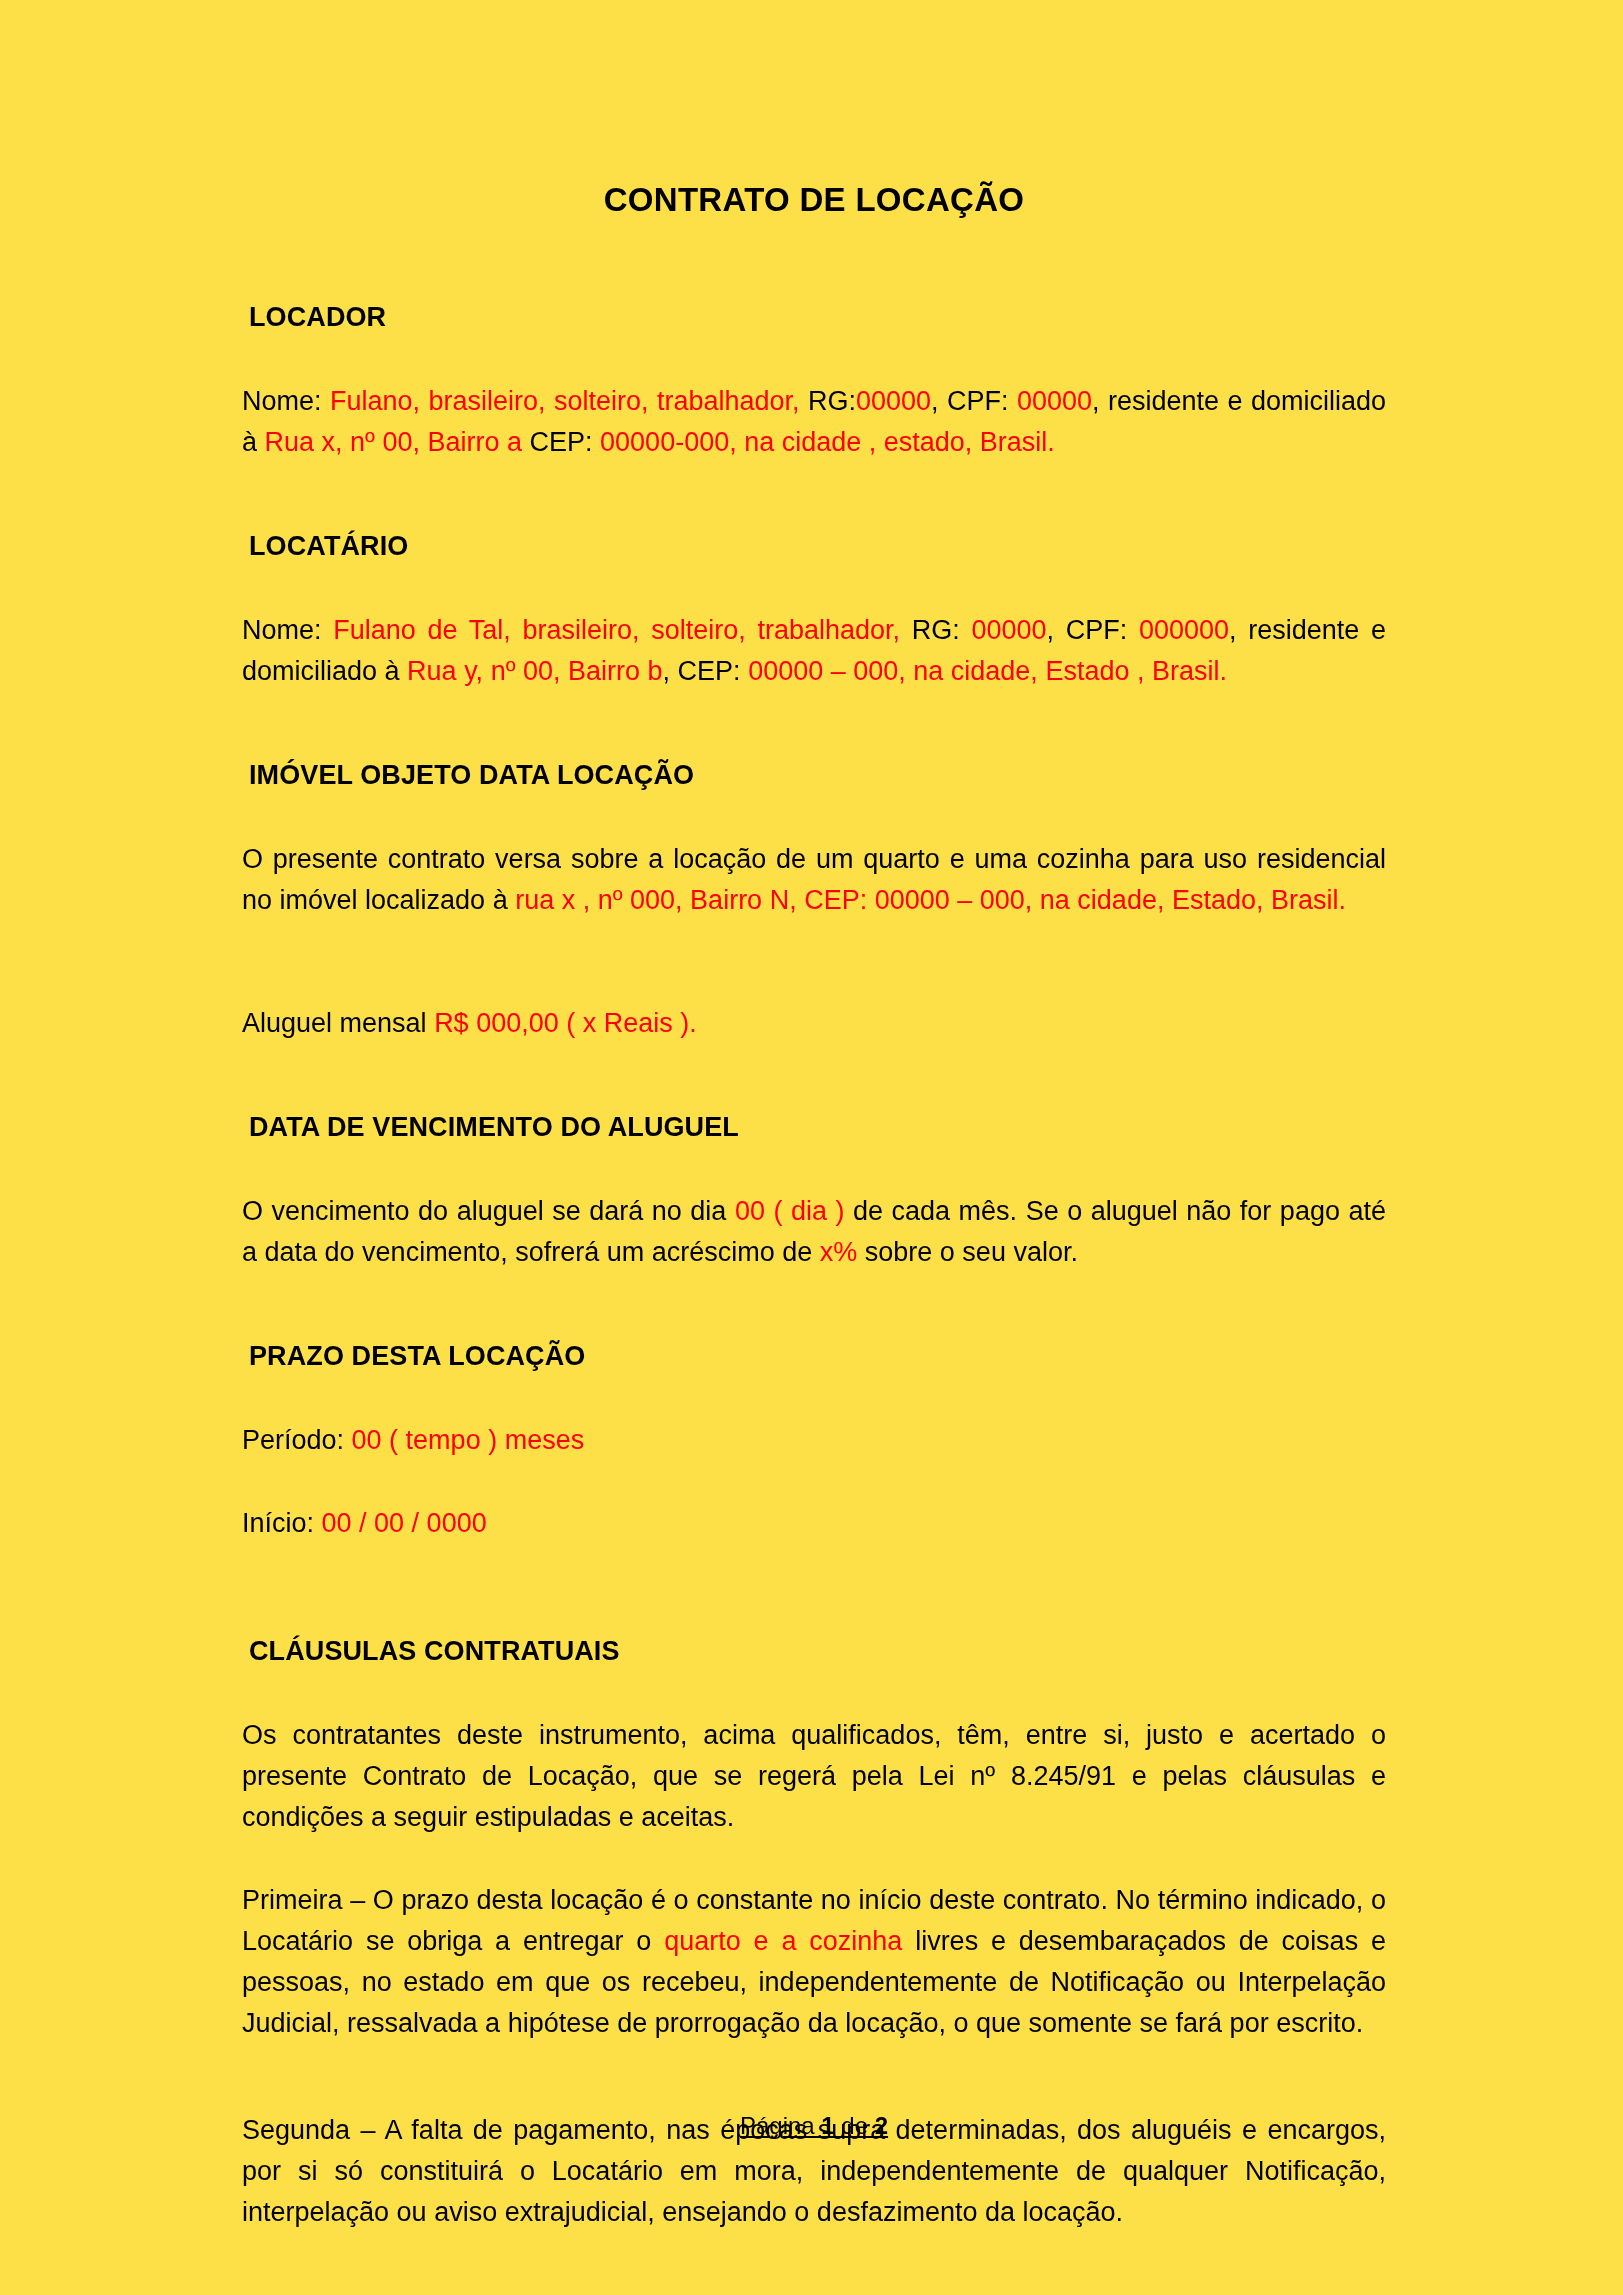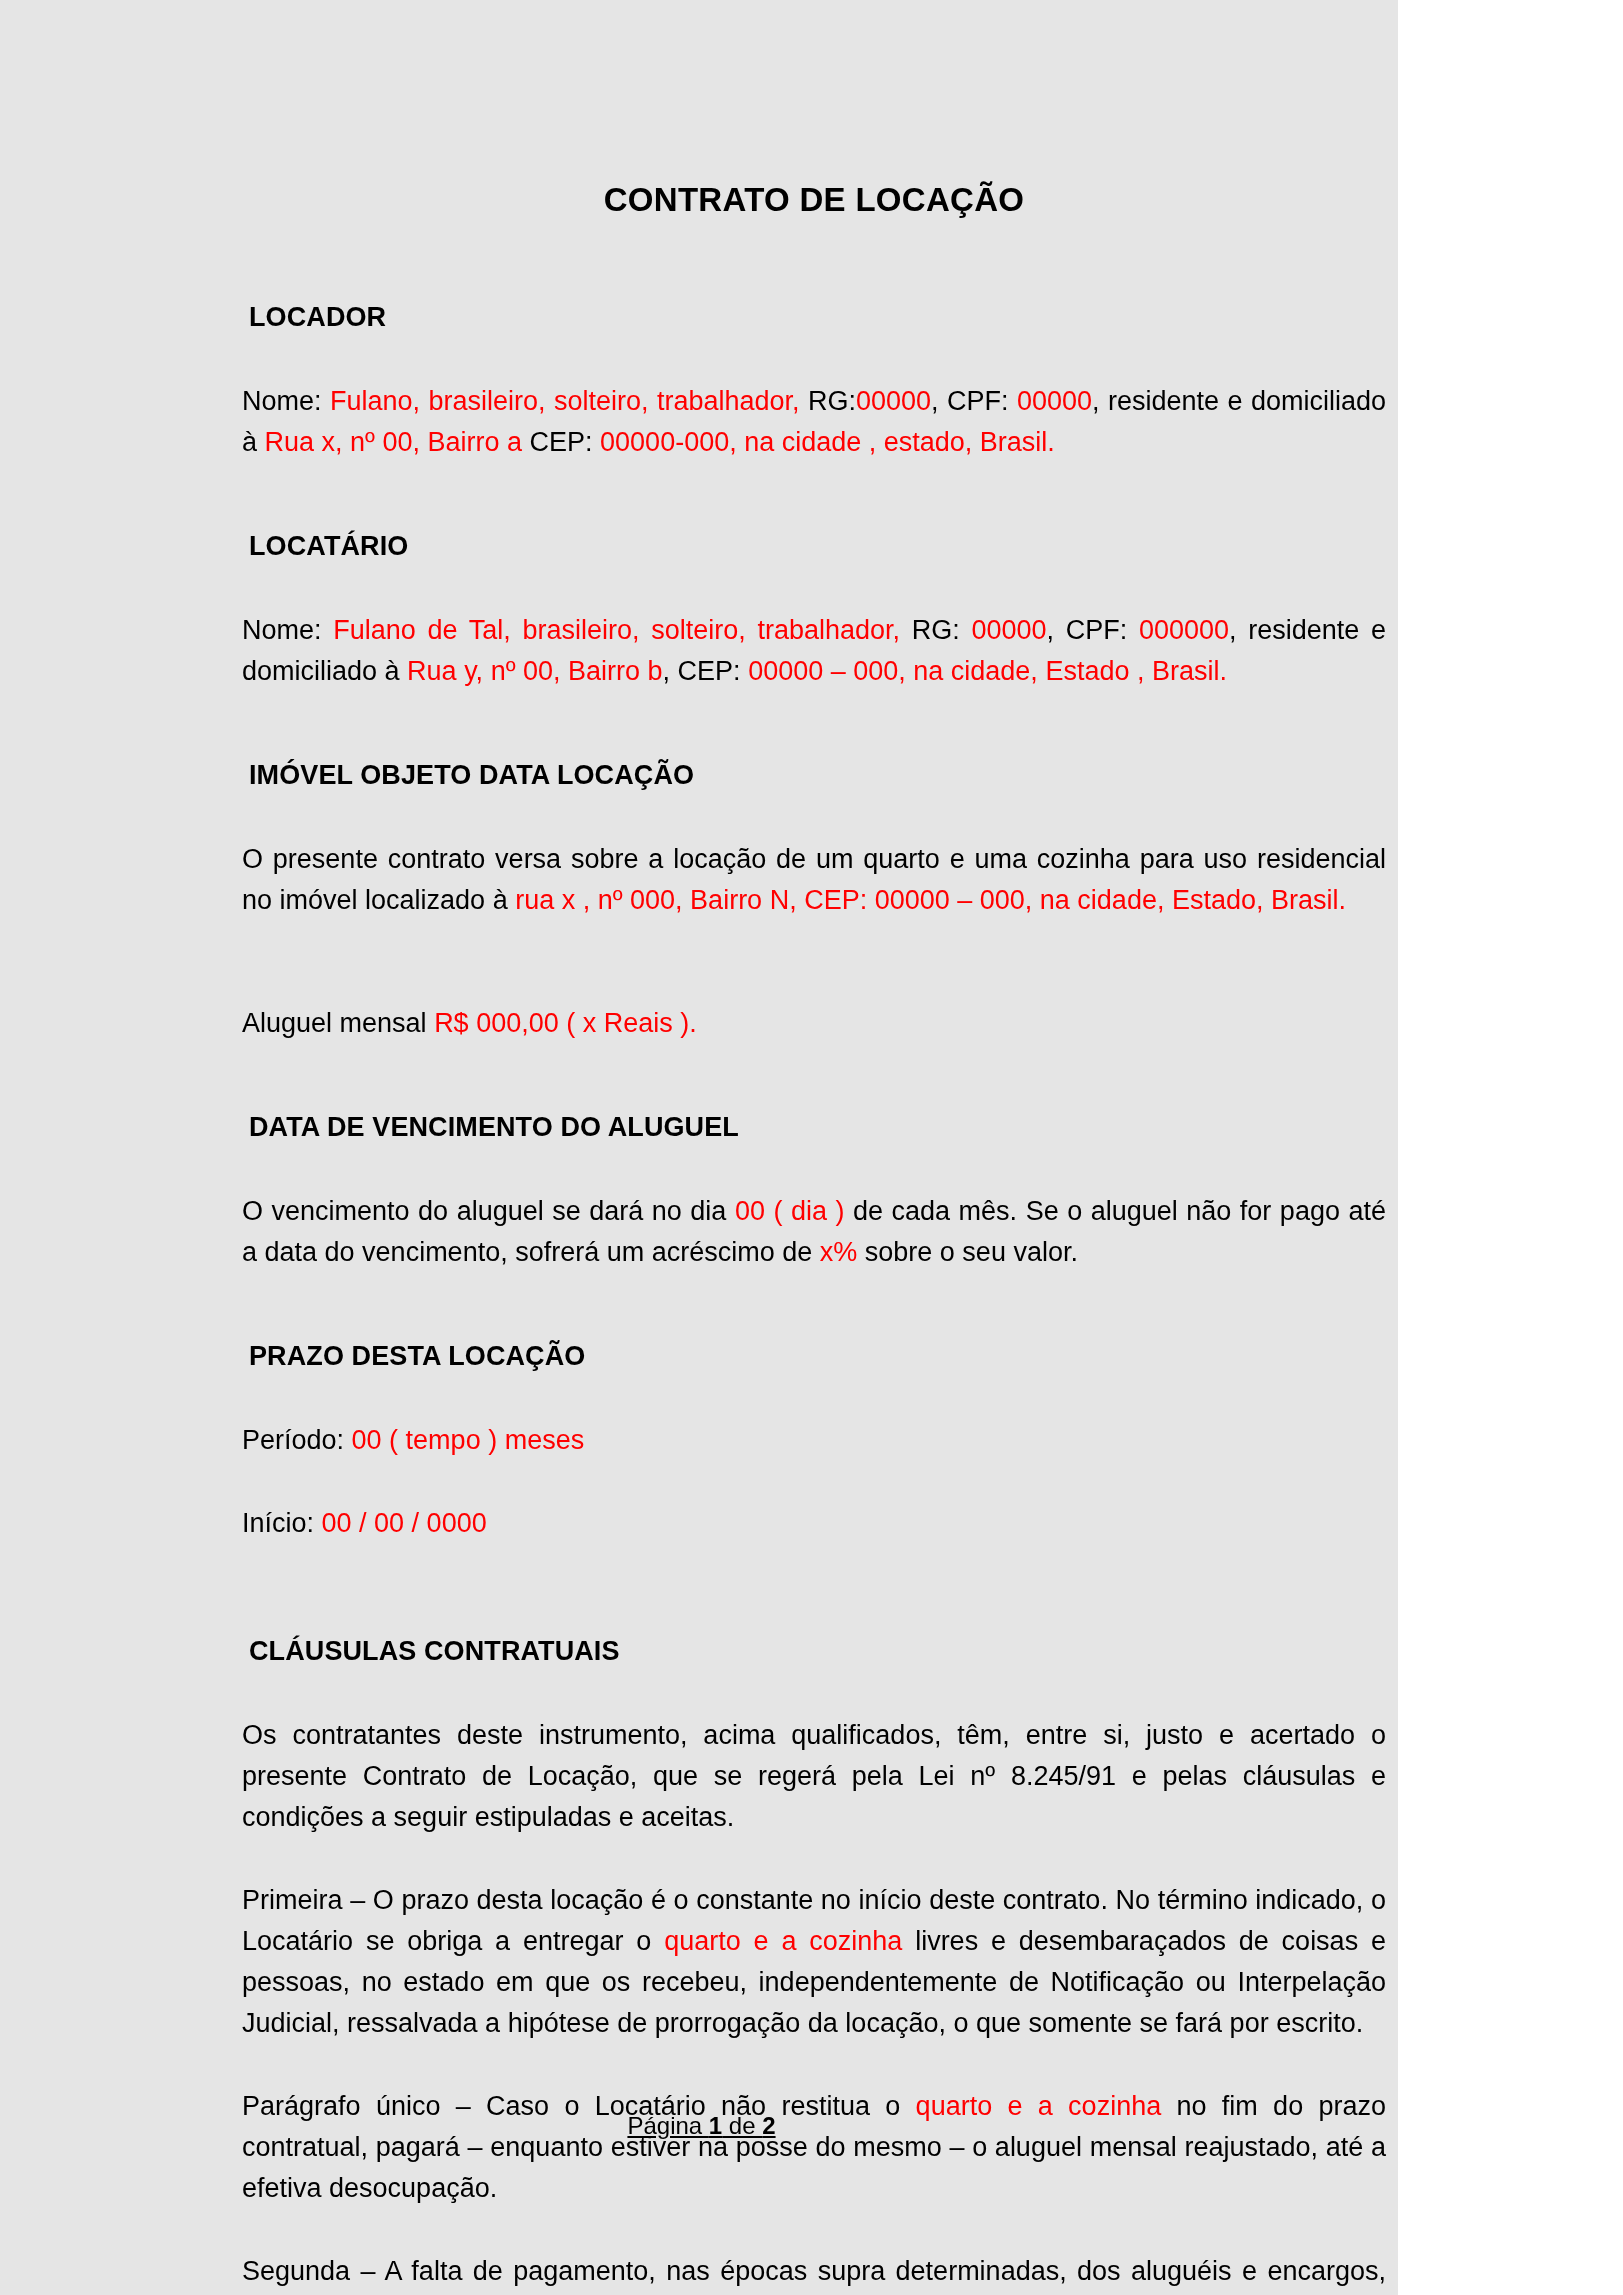--- a/index.html
+++ b/index.html
@@ -3,23 +3,23 @@
 <meta charset="utf-8">
 <title>CONTRATO DE LOCAÇÃO</title>
 <style>
   html, body {
     margin: 0;
     padding: 0;
     background: #ffffff;
   }
   .page {
     position: relative;
-    width: 1398px;
+    width: 1623px;
     height: 2295px;
-    background: #e5e5e5;
+    background: #fde047;
     box-sizing: border-box;
     padding: 0;
     overflow: hidden;
     font-family: "Liberation Sans", sans-serif;
     color: #000000;
   }
   .content {
     position: absolute;
     left: 233px;
     top: 0;
@@ -130,21 +130,20 @@
     <h2 class="section-heading">CLÁUSULAS CONTRATUAIS</h2>
     <div class="gap-par"></div>
     <p class="body-par">Os contratantes deste instrumento, acima qualificados, têm, entre si, justo e acertado o presente Contrato de Locação, que se regerá pela Lei nº 8.245/91 e pelas cláusulas e condições a seguir estipuladas e aceitas.</p>
 
     <div class="gap-between"></div>
 
     <p class="body-par"><span>Primeira – O prazo desta locação é o constante no início deste contrato. No término indicado, o Locatário se obriga a entregar o </span><span class="red">quarto e a cozinha</span><span> livres e desembaraçados de coisas e pessoas, no estado em que os recebeu, independentemente de Notificação ou Interpelação Judicial, ressalvada a hipótese de prorrogação da locação, o que somente se fará por escrito.</span></p>
 
     <div class="gap-between"></div>
 
-    <p class="body-par"><span>Parágrafo único – Caso o Locatário não restitua o </span><span class="red">quarto e a cozinha</span><span> no fim do prazo contratual, pagará – enquanto estiver na posse do mesmo – o aluguel mensal reajustado, até a efetiva desocupação.</span></p>
 
     <div class="gap-between"></div>
 
     <p class="body-par">Segunda – A falta de pagamento, nas épocas supra determinadas, dos aluguéis e encargos, por si só constituirá o Locatário em mora, independentemente de qualquer Notificação, interpelação ou aviso extrajudicial, ensejando o desfazimento da locação.</p>
 
   </div>
 
   <div class="footer"><span>Página </span><b>1</b><span> de </span><b>2</b></div>
 
 </div>

